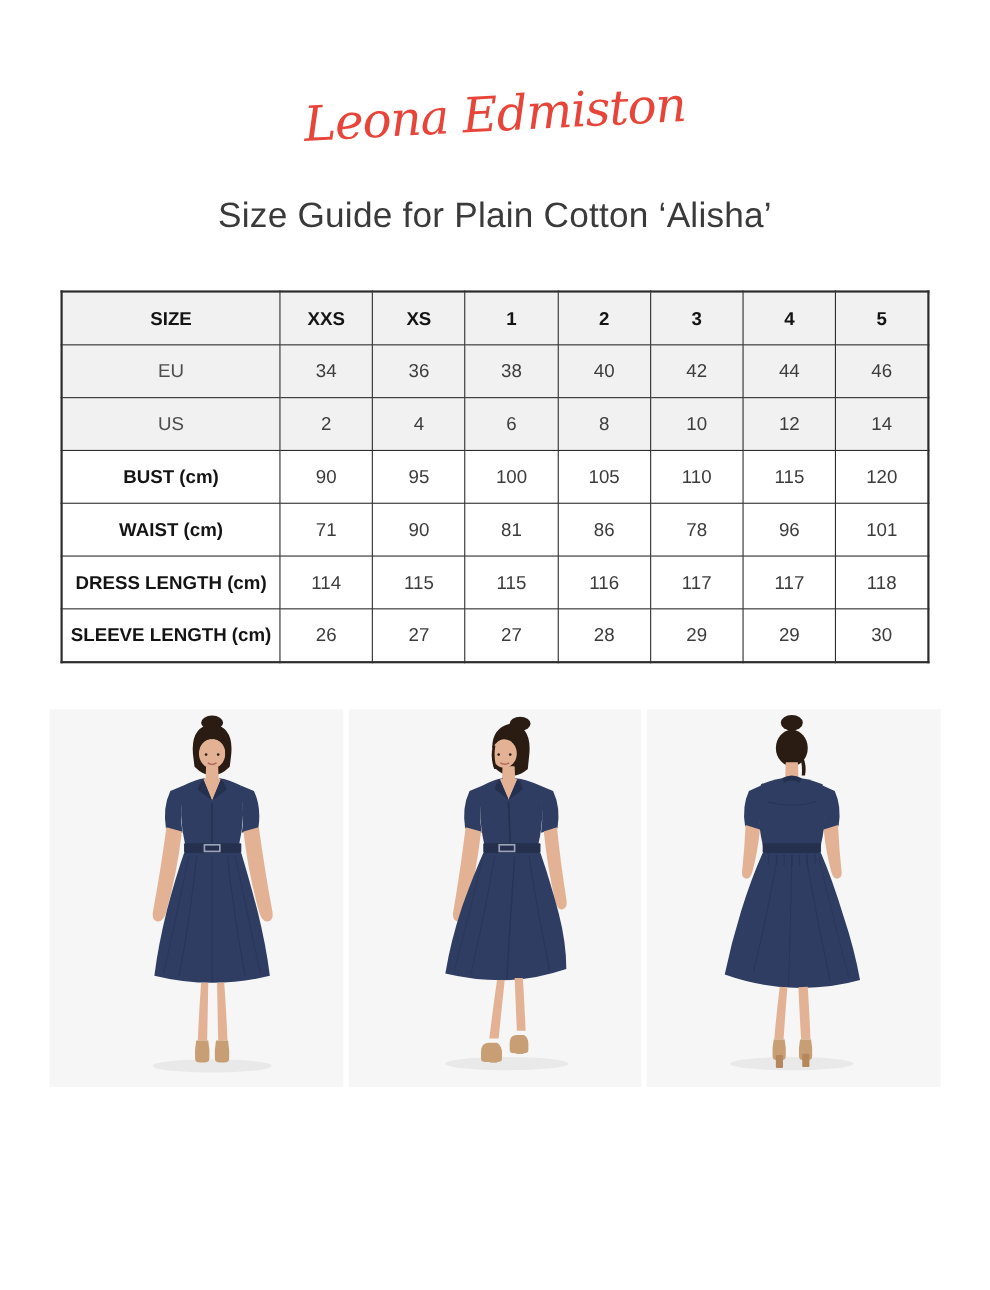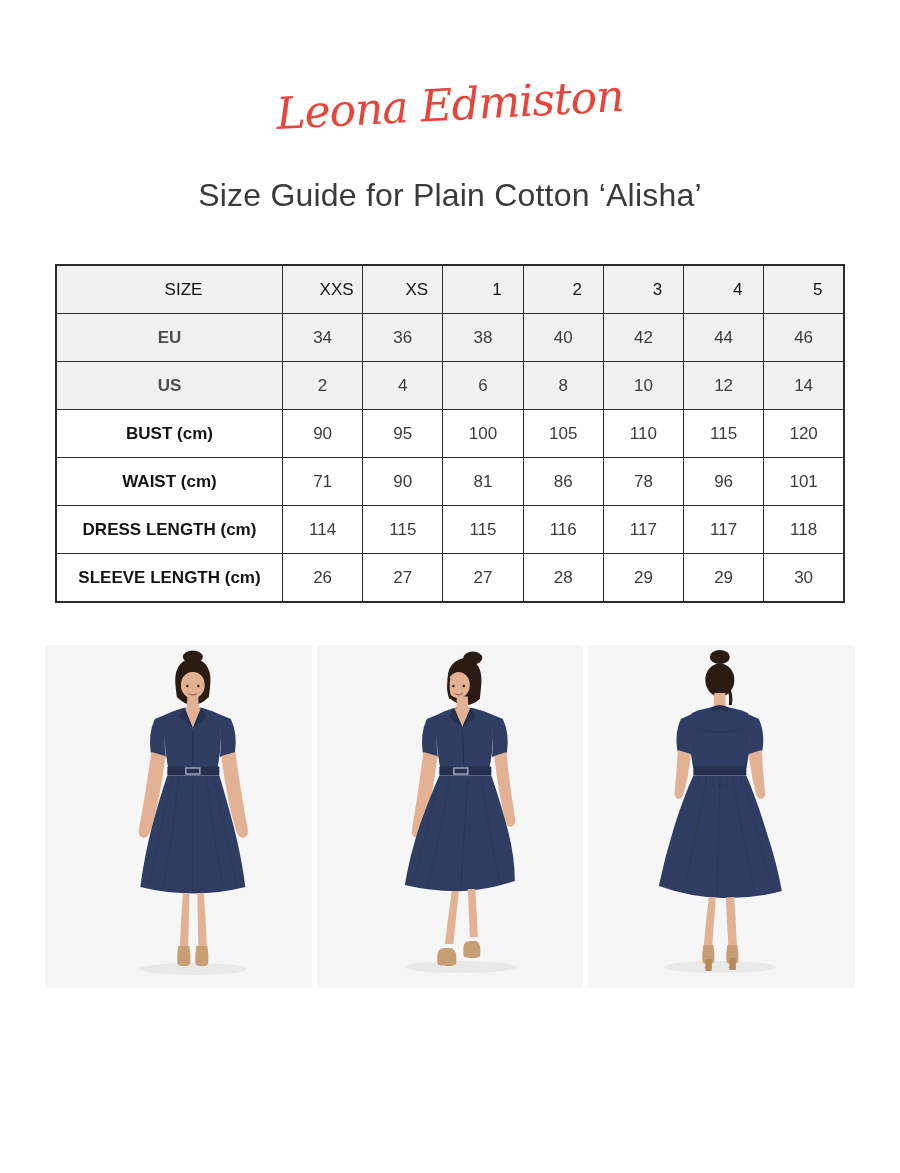--- a/index.html
+++ b/index.html
@@ -35,22 +35,22 @@
     border-collapse:collapse;table-layout:fixed;width:790px;
     border:2px solid var(--table-border);
   }
   table.size-table td{
     border:1.5px solid var(--table-border);
     height:47px;padding:0;text-align:center;vertical-align:middle;
     font-size:17px;color:var(--table-text);background:#ffffff;
   }
   table.size-table td.label-cell{width:197px;font-weight:700;color:var(--table-bold-text);}
   table.size-table tr.shaded td{background:var(--table-shaded-bg);}
-  table.size-table tr.bold-row td{font-weight:400;color:var(--table-bold-text);padding-left:28px;}
-  table.size-table tr.light-label td.label-cell{font-weight:700;color:#4d4d4d;}
+  table.size-table tr.bold-row td{font-weight:700;color:var(--table-bold-text);}
+  table.size-table tr.light-label td.label-cell{font-weight:400;color:#4d4d4d;}
 
   
   .photos{margin:42px 45px 0 45px;display:flex;gap:5px;}
   .photo{flex:1;height:343px;background:var(--photo-bg);overflow:hidden;}
   .photo svg{display:block;width:100%;height:343px;}
 
   
   .c-bg{fill:var(--photo-bg);}
   .c-dress{fill:var(--dress-navy);}
   .c-dress-d{fill:var(--dress-navy-dark);}

